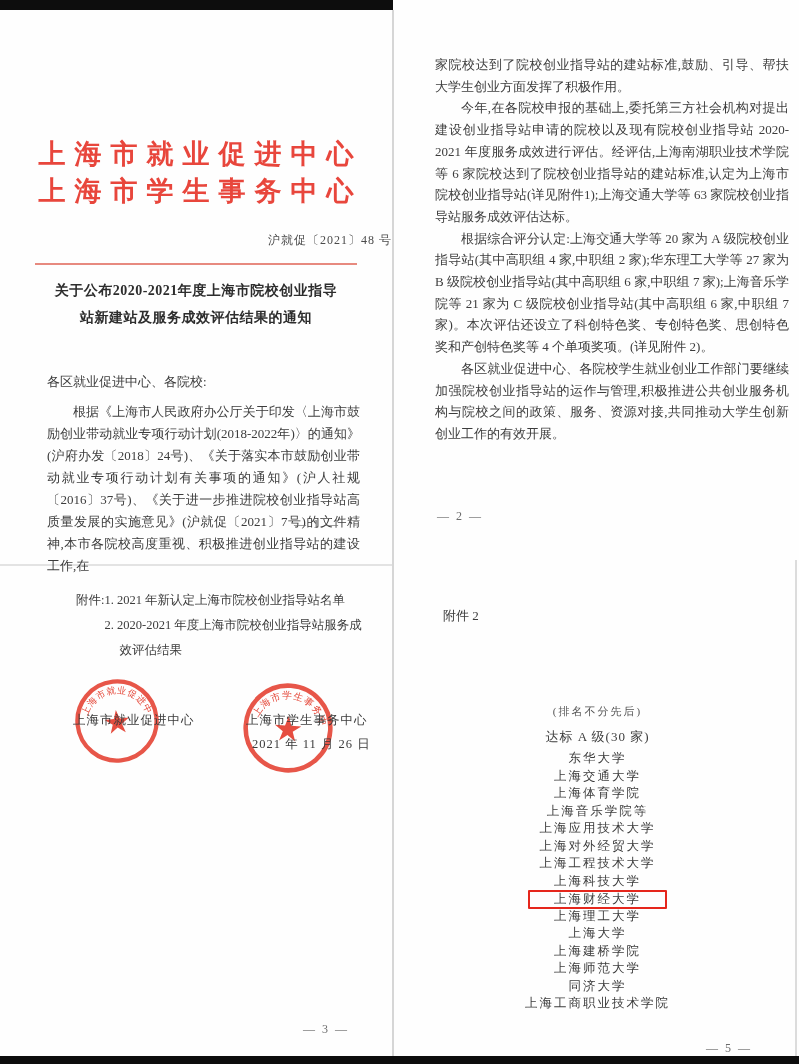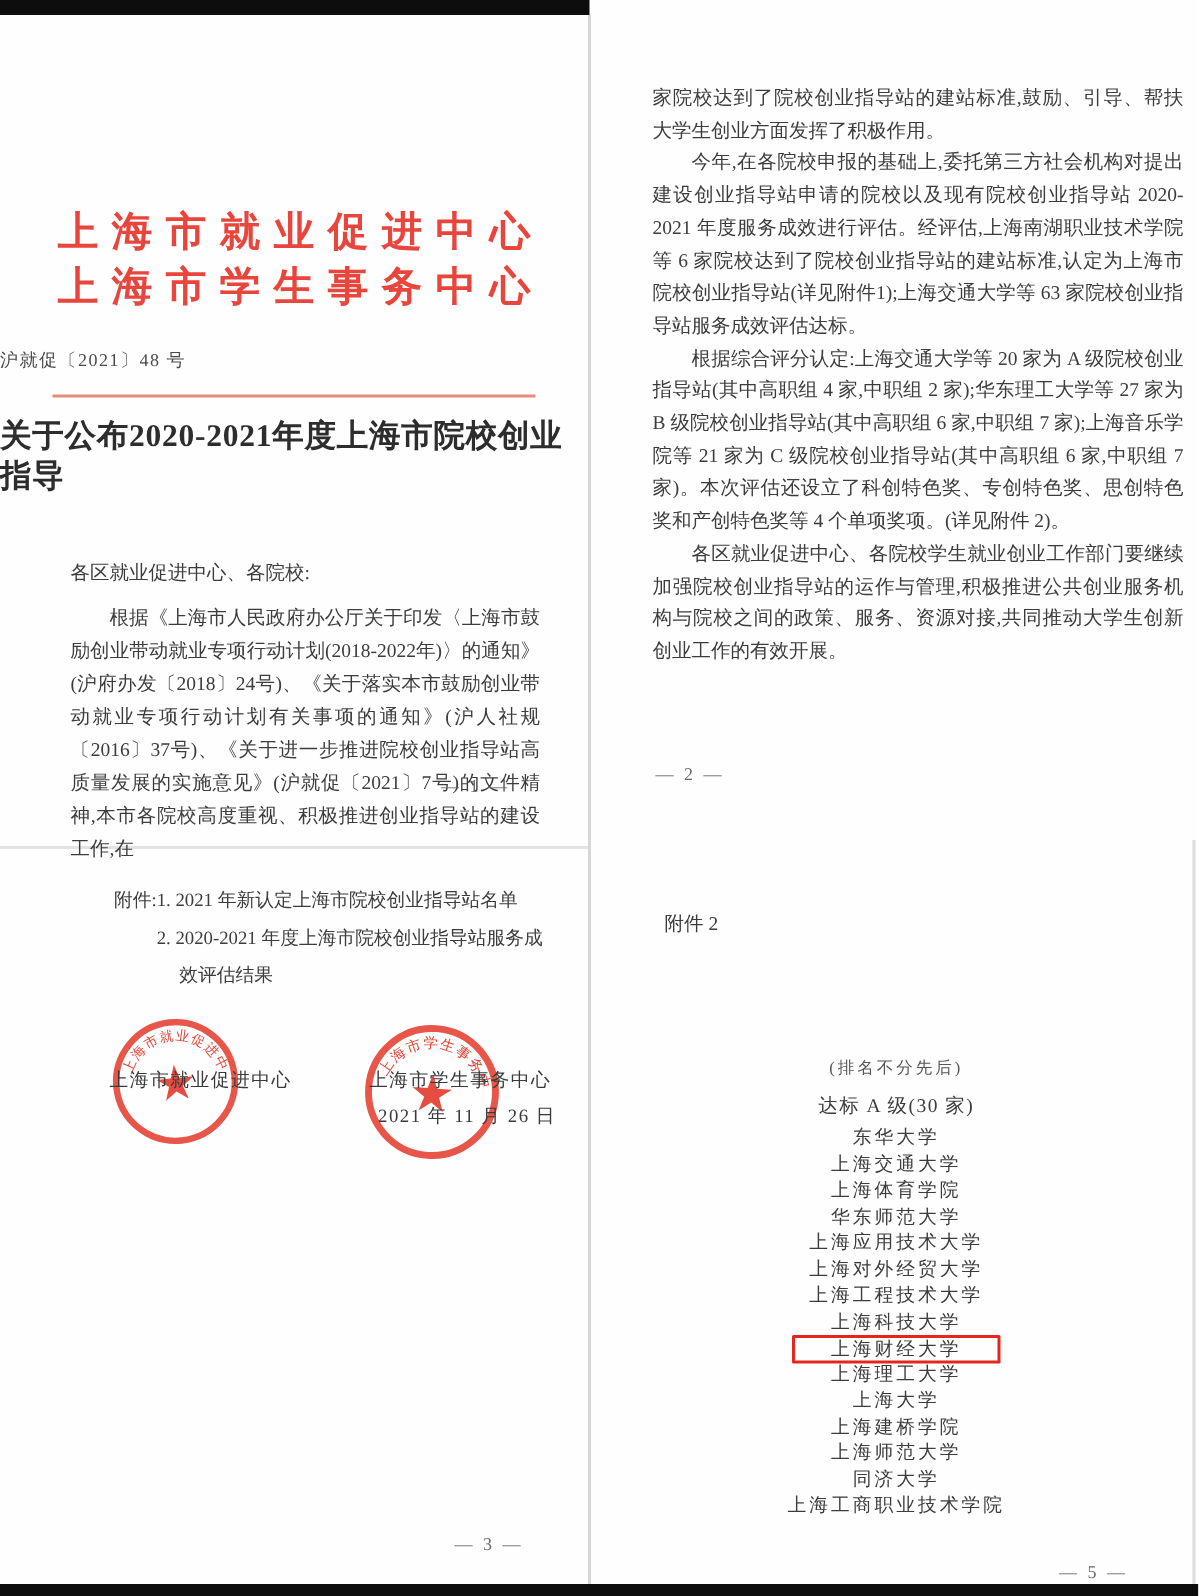--- a/index.html
+++ b/index.html
@@ -31,35 +31,35 @@
     text-align: center;
     color: #e8463c;
     font-weight: bold;
     font-size: 27px;
     letter-spacing: 9px;
     line-height: 37px;
     text-indent: 9px; 
   }
   .doc-no {
     margin-top: 22px;
-    text-align: left;
+    text-align: right;
     font-size: 12px;
     color: #4a4a4a;
     letter-spacing: 1px;
   }
   .red-rule {
     margin: 14px auto 0 auto;
     width: 322px;
     height: 2px;
     background: #e78a7f;
   }
   .p1-title {
     margin-top: 12px;
-    text-align: left;
-    font-size: 21px;
+    text-align: center;
+    font-size: 14px;
     font-weight: bold;
     color: #2d2d2d;
     line-height: 27px;
     letter-spacing: 0.5px;
   }
   .p1-salutation {
     margin: 42px 0 0 47px;
     font-size: 13px;
     color: #3c3c3c;
   }
@@ -146,20 +146,21 @@
 
   <section class="page page1">
     <div class="red-head">
       <div>上海市就业促进中心</div>
       <div>上海市学生事务中心</div>
     </div>
     <div class="doc-no">沪就促〔2021〕48 号</div>
     <div class="red-rule"></div>
     <h1 class="p1-title">
       <span>关于公布2020-2021年度上海市院校创业指导</span><br>
+      <span>站新建站及服务成效评估结果的通知</span>
     </h1>
     <div class="p1-salutation">各区就业促进中心、各院校:</div>
     <div class="p1-body">根据《上海市人民政府办公厅关于印发〈上海市鼓励创业带动就业专项行动计划(2018-2022年)〉的通知》(沪府办发〔2018〕24号)、《关于落实本市鼓励创业带动就业专项行动计划有关事项的通知》(沪人社规〔2016〕37号)、《关于进一步推进院校创业指导站高质量发展的实施意见》(沪就促〔2021〕7号)的文件精神,本市各院校高度重视、积极推进创业指导站的建设工作,在</div>
     <div class="pagenum pagenum-1">— 1 —</div>
   </section>
 
   <section class="page page2">
     <div class="p2-text">
       <p class="no-indent">家院校达到了院校创业指导站的建站标准,鼓励、引导、帮扶大学生创业方面发挥了积极作用。</p>
       <p>今年,在各院校申报的基础上,委托第三方社会机构对提出建设创业指导站申请的院校以及现有院校创业指导站 2020-2021 年度服务成效进行评估。经评估,上海南湖职业技术学院等 6 家院校达到了院校创业指导站的建站标准,认定为上海市院校创业指导站(详见附件1);上海交通大学等 63 家院校创业指导站服务成效评估达标。</p>
@@ -215,21 +216,21 @@
 
   <section class="page page5">
     <div class="p5-attno">附件 2</div>
     <div class="p5-subtitle">(排名不分先后)</div>
     <div class="p5-section">达标 A 级(30 家)</div>
 
     <div class="uni-list">
       <div class="uni-row"><span>东华大学</span></div>
       <div class="uni-row"><span>上海交通大学</span></div>
       <div class="uni-row"><span>上海体育学院</span></div>
-      <div class="uni-row"><span>华东师范大学</span></div>
+      <div class="uni-row"><span>上海音乐学院等</span></div>
       <div class="uni-row"><span>上海应用技术大学</span></div>
       <div class="uni-row"><span>上海对外经贸大学</span></div>
       <div class="uni-row"><span>上海工程技术大学</span></div>
       <div class="uni-row"><span>上海科技大学</span></div>
       <div class="uni-row"><span class="boxed"><span>上海财经大学</span></span></div>
       <div class="uni-row"><span>上海理工大学</span></div>
       <div class="uni-row"><span>上海大学</span></div>
       <div class="uni-row"><span>上海建桥学院</span></div>
       <div class="uni-row"><span>上海师范大学</span></div>
       <div class="uni-row"><span>同济大学</span></div>

